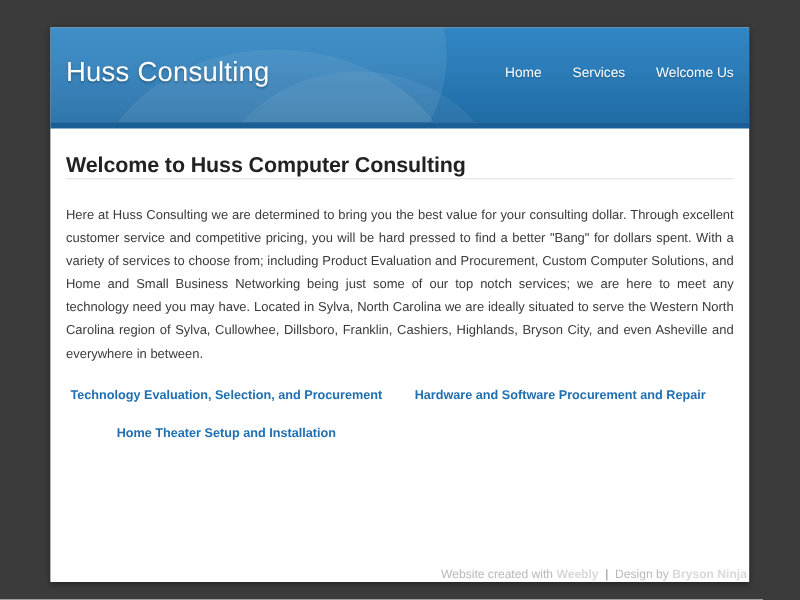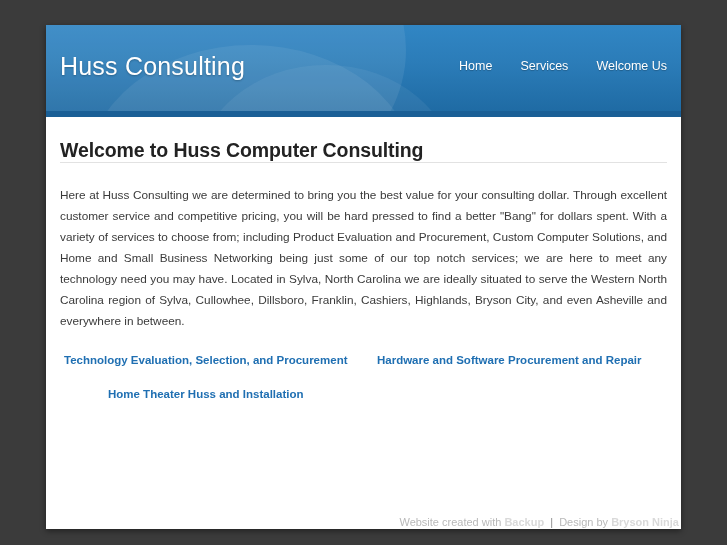--- a/index.html
+++ b/index.html
@@ -161,27 +161,27 @@
   <div class="header-bottom-edge"></div>
 
   <div class="content">
     <h1 class="page-heading">Welcome to Huss Computer Consulting</h1>
 
     <p class="body-text">Here at Huss Consulting we are determined to bring you the best value for your consulting dollar. Through excellent customer service and competitive pricing, you will be hard pressed to find a better "Bang" for dollars spent. With a variety of services to choose from; including Product Evaluation and Procurement, Custom Computer Solutions, and Home and Small Business Networking being just some of our top notch services; we are here to meet any technology need you may have. Located in Sylva, North Carolina we are ideally situated to serve the Western North Carolina region of Sylva, Cullowhee, Dillsboro, Franklin, Cashiers, Highlands, Bryson City, and even Asheville and everywhere in between.</p>
 
     <div class="services">
       <a href="#" class="service-link">Technology Evaluation, Selection, and Procurement</a>
       <a href="#" class="service-link">Hardware and Software Procurement and Repair</a>
-      <a href="#" class="service-link">Home Theater Huss and Installation</a>
+      <a href="#" class="service-link">Home Theater Setup and Installation</a>
     </div>
 
     <div class="content-spacer"></div>
   </div>
 
 </div>
 
 <div class="footer">
   <span>Website created with</span>
-  <a href="#">Backup</a>
+  <a href="#">Weebly</a>
   <span class="sep">|</span>
   <span>Design by</span>
   <a href="#">Bryson Ninja</a>
 </div>
 
 </body></html>

